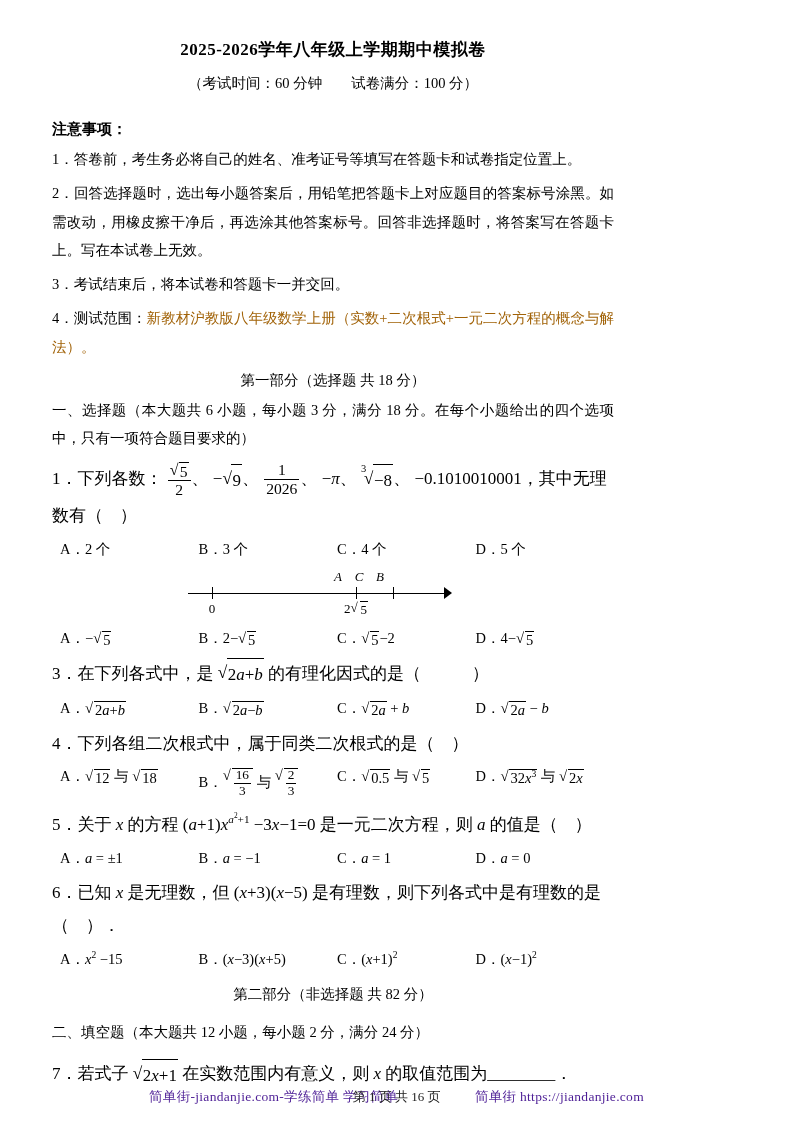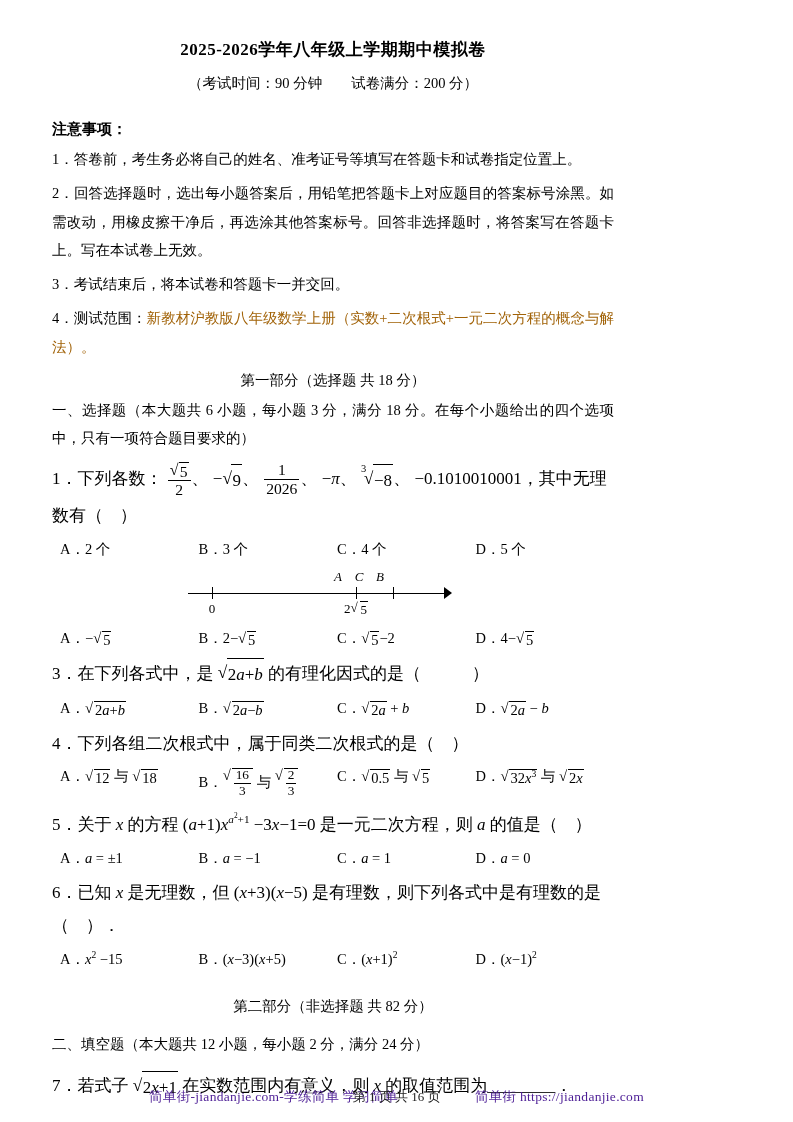--- a/index.html
+++ b/index.html
@@ -199,21 +199,21 @@
     font-size: 13px;
     color: #222;
   }
 </style>
 </head>
 <body>
 
 <div class="page">
 
   <div class="title">2025-2026学年八年级上学期期中模拟卷</div>
-  <div class="subtitle">（考试时间：90 分钟　　试卷满分：200 分）</div>
+  <div class="subtitle">（考试时间：60 分钟　　试卷满分：100 分）</div>
 
   <div class="sec-head">注意事项：</div>
 
   <div class="para">1．答卷前，考生务必将自己的姓名、准考证号等填写在答题卡和试卷指定位置上。</div>
   <div class="para">2．回答选择题时，选出每小题答案后，用铅笔把答题卡上对应题目的答案标号涂黑。如需改动，用橡皮擦干净后，再选涂其他答案标号。回答非选择题时，将答案写在答题卡上。写在本试卷上无效。</div>
   <div class="para">3．考试结束后，将本试卷和答题卡一并交回。</div>
   <div class="para"><span>4．测试范围：</span><span class="red">新教材沪教版八年级数学上册（实数+二次根式+一元二次方程的概念与解法）。</span></div>
 
   <div class="part-head">第一部分（选择题 共 18 分）</div>
 
@@ -289,21 +289,21 @@
   <div class="qline">
     6．已知 <span class="mi">x</span> 是无理数，但 (<span class="mi">x</span>+3)(<span class="mi">x</span>−5) 是有理数，则下列各式中是有理数的是（　）．
   </div>
   <div class="opts">
     <div>A．<span class="mi">x</span><sup class="e">2</sup> −15</div>
     <div>B．(<span class="mi">x</span>−3)(<span class="mi">x</span>+5)</div>
     <div>C．(<span class="mi">x</span>+1)<sup class="e">2</sup></div>
     <div>D．(<span class="mi">x</span>−1)<sup class="e">2</sup></div>
   </div>
 
-  <div class="part-head" style="margin-top:28px;">第二部分（非选择题 共 82 分）</div>
+  <div class="part-head" style="margin-top:16px;">第二部分（非选择题 共 82 分）</div>
 
   <div class="para" style="margin-top:14px;">二、填空题（本大题共 12 小题，每小题 2 分，满分 24 分）</div>
 
   <div class="qline" style="margin-top:12px;">
     7．若式子 <span class="rad"><span class="bar">2<span class="mi">x</span>+1</span></span> 在实数范围内有意义，则 <span class="mi">x</span> 的取值范围为________．
   </div>
 
   <div class="footer">
     <span class="wm">简单街-jiandanjie.com-学练简单 学习简单</span>
     <span style="display:inline-block;width:70px;"></span>

